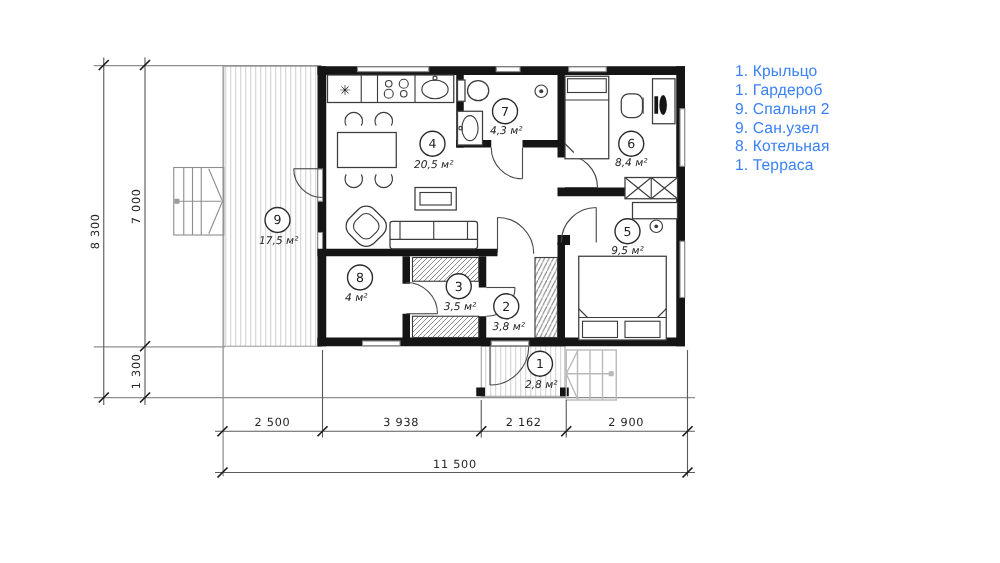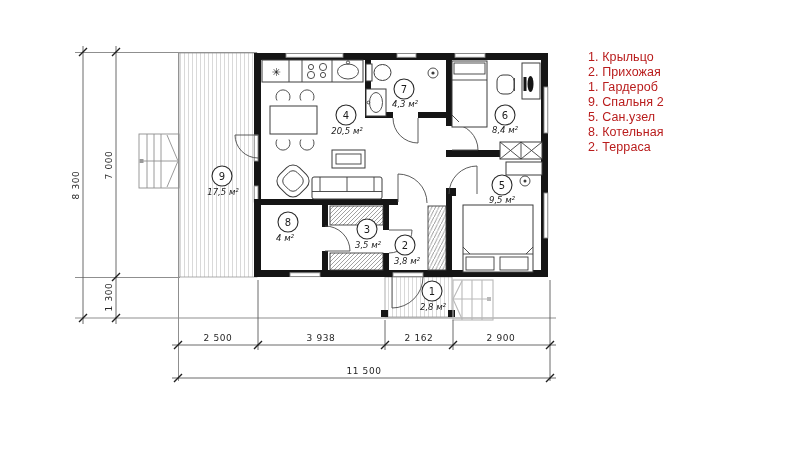--- a/index.html
+++ b/index.html
@@ -1,19 +1,19 @@
 <!DOCTYPE html>
 <html><head>
 <meta charset="utf-8">
 <style>
   html,body{margin:0;padding:0;background:#fff;}
   .stage{position:relative;width:800px;height:450px;background:#ffffff;overflow:hidden;
          font-family:"Liberation Sans", sans-serif;}
   .plan-svg{position:absolute;left:0;top:0;}
-  .legend{position:absolute;left:588px;top:50px;color:#b91c1c;
+  .legend{position:absolute;left:588px;top:50px;color:#3b82f6;
           font-size:12.5px;line-height:15px;letter-spacing:0.1px;}
   .legend div{white-space:nowrap;}
   
   .wall{fill:#151515;stroke:none;}
   .plot{stroke:#8f8f8f;stroke-width:1;fill:none;}
   .dimln{stroke:#5a5a5a;stroke-width:0.9;fill:none;}
   .tick{stroke:#1f1f1f;stroke-width:1.4;fill:none;}
   .furn{stroke:#3c3c3c;stroke-width:1;fill:#ffffff;}
   .furnln{stroke:#3c3c3c;stroke-width:0.9;fill:none;}
   .door{stroke:#4a4a4a;stroke-width:0.9;fill:none;}
@@ -318,20 +318,19 @@
     <line class="dimln" x1="116" y1="46" x2="116" y2="324"></line>
     <path class="tick" d="M79,56 L87,48 M79,322 L87,314 M112,56 L120,48 M112,281 L120,273 M112,322 L120,314"></path>
     <text class="dimtx" transform="translate(79 185) rotate(-90)" text-anchor="middle">8 300</text>
     <text class="dimtx" transform="translate(112 165) rotate(-90)" text-anchor="middle">7 000</text>
     <text class="dimtx" transform="translate(112 297) rotate(-90)" text-anchor="middle">1 300</text>
   </g>
 </svg>
 
 <div class="legend">
   <div>1. Крыльцо</div>
-  <div>2. Прихожая</div>
   <div>1. Гардероб</div>
   <div>9. Спальня 2</div>
-  <div>5. Сан.узел</div>
+  <div>9. Сан.узел</div>
   <div>8. Котельная</div>
-  <div>2. Терраса</div>
+  <div>1. Терраса</div>
 </div>
 </div>
 
 </body></html>

